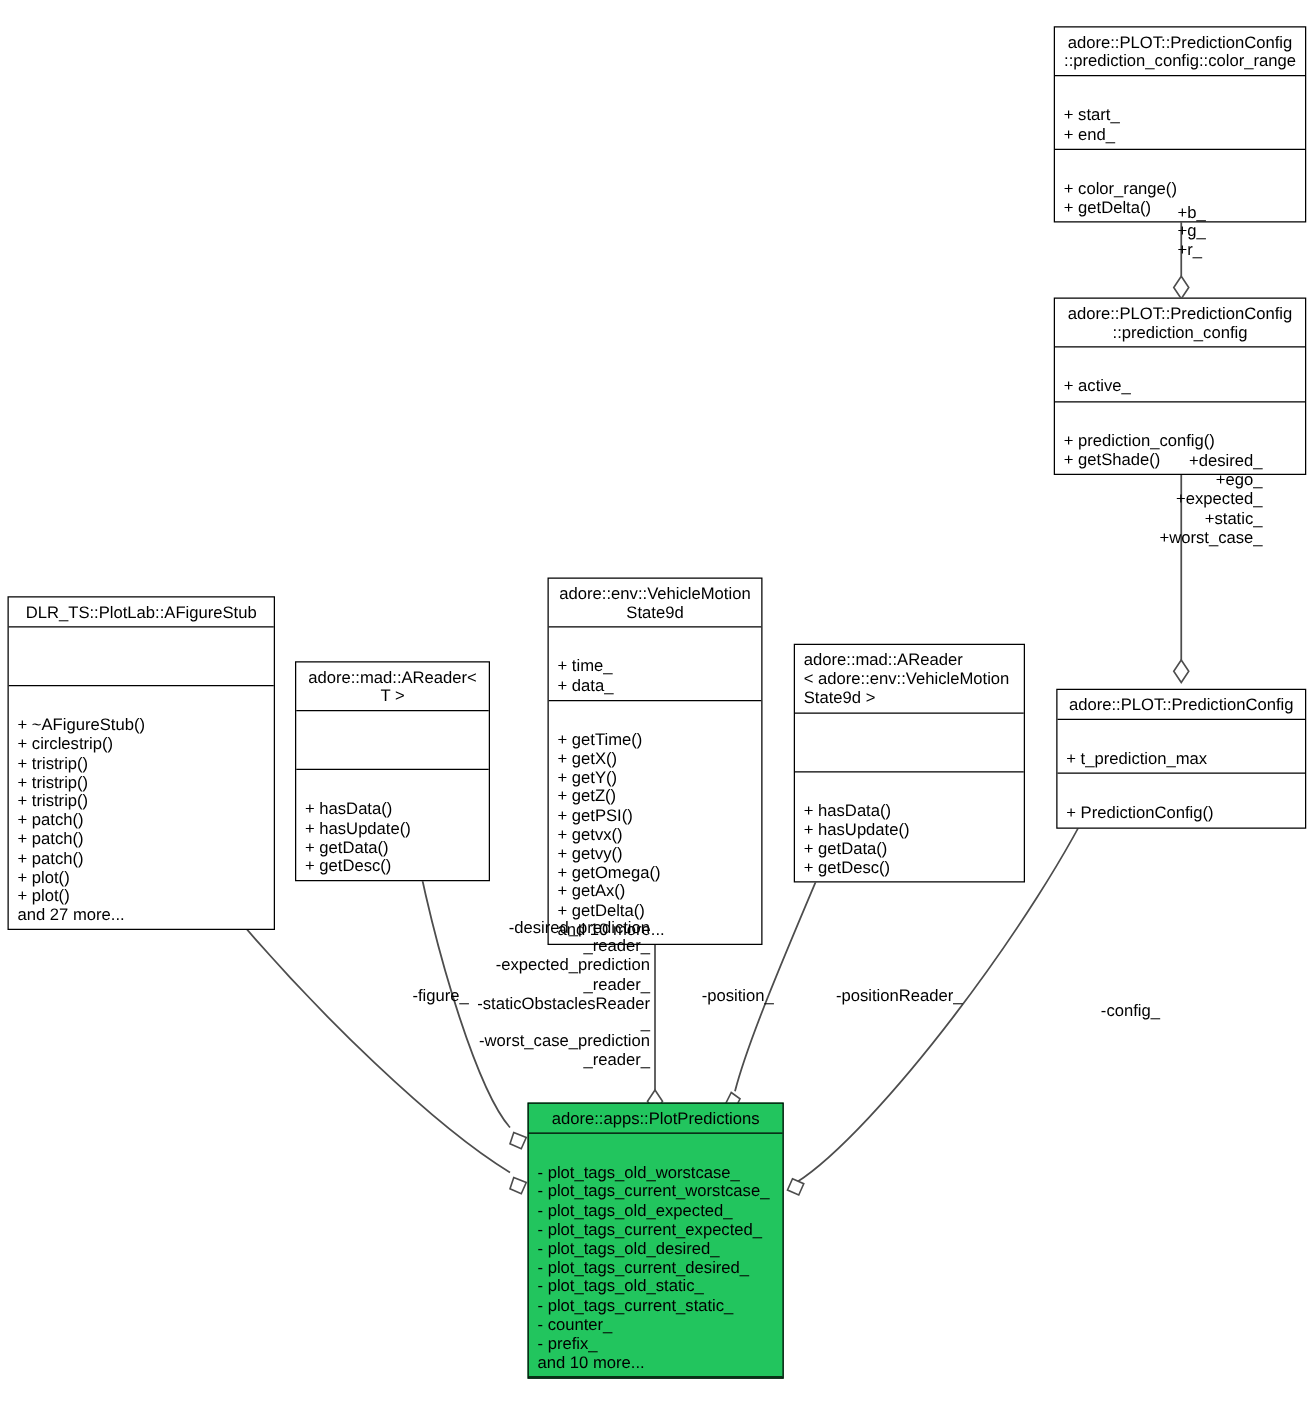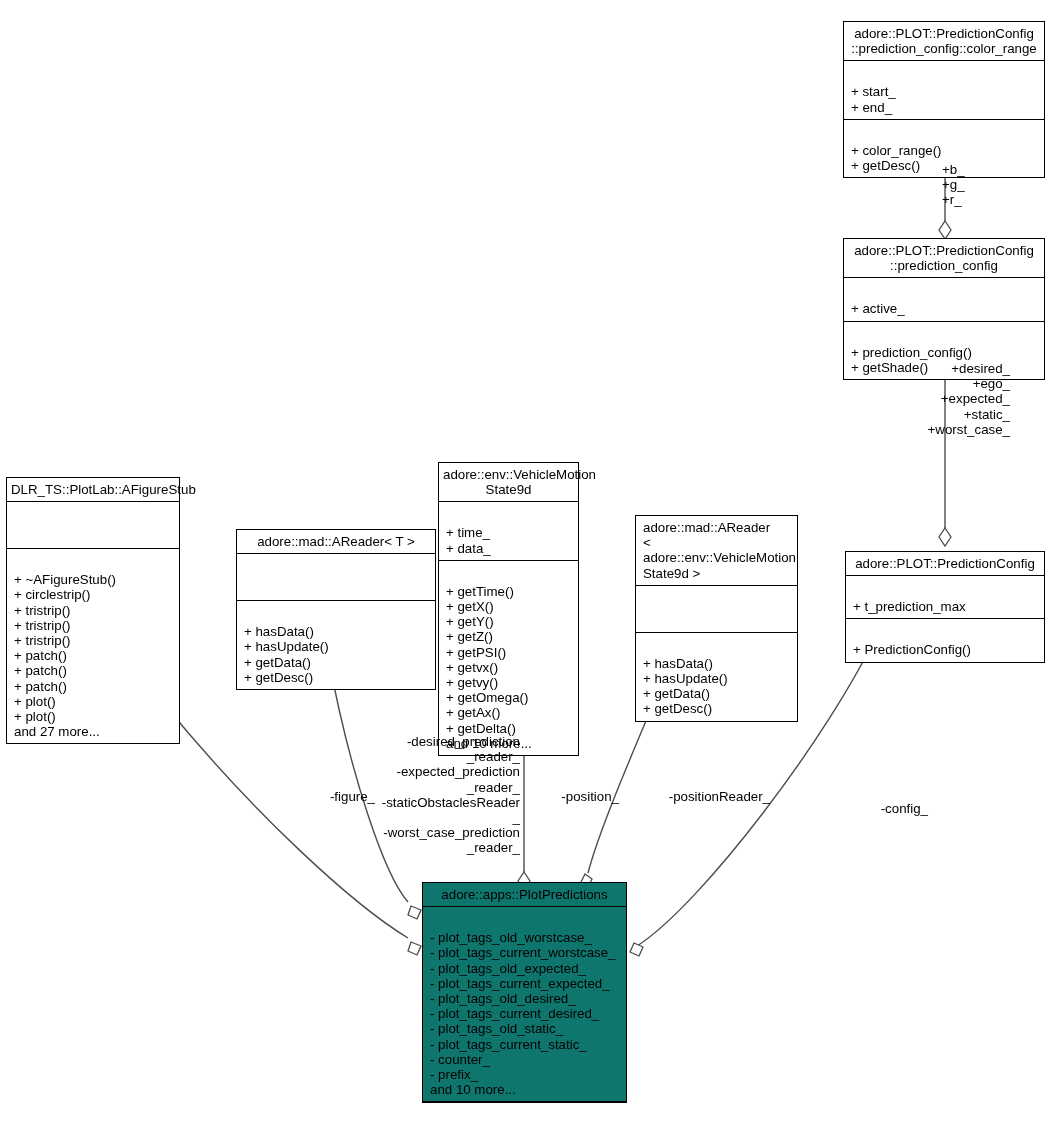--- a/index.html
+++ b/index.html
@@ -32,21 +32,21 @@
   .uml-box {
     position: absolute;
     box-sizing: border-box;
     border: 1px solid #000000;
     background: #ffffff;
     font-size: 13.3px;
     line-height: 15.2px;
     color: #000000;
   }
   .uml-box.highlight {
-    background: #0f766e;
+    background: #22c55e;
     border: 1px solid #000000;
   }
   .cmp-title {
     text-align: center;
     padding: 4px 4px 4px 4px;
     white-space: pre-line;
   }
   .cmp-title.leftish {
     text-align: left;
     padding-left: 7px;
@@ -111,91 +111,91 @@
   </svg>
 
   <div class="uml-box" style="left:843px; top:5px; width:202px;">
     <div class="cmp-title">adore::PLOT::PredictionConfig
 ::prediction_config::color_range</div>
     <div class="cmp-sep"></div>
     <div class="cmp-attrs">+ start_
 + end_</div>
     <div class="cmp-sep"></div>
     <div class="cmp-ops">+ color_range()
-+ getDesc()</div>
++ getDelta()</div>
   </div>
 
   <div class="uml-box" style="left:843px; top:222px; width:202px;">
     <div class="cmp-title">adore::PLOT::PredictionConfig
 ::prediction_config</div>
     <div class="cmp-sep"></div>
     <div class="cmp-attrs">+ active_</div>
     <div class="cmp-sep"></div>
     <div class="cmp-ops">+ prediction_config()
 + getShade()</div>
   </div>
 
   <div class="uml-box" style="left:845px; top:535px; width:200px;">
     <div class="cmp-title">adore::PLOT::PredictionConfig</div>
     <div class="cmp-sep"></div>
     <div class="cmp-attrs">+ t_prediction_max</div>
     <div class="cmp-sep"></div>
     <div class="cmp-ops">+ PredictionConfig()</div>
   </div>
 
-  <div class="uml-box" style="left:6px; top:461px; width:174px;">
+  <div class="uml-box" style="left:6px; top:461px; width:214px;">
     <div class="cmp-title">DLR_TS::PlotLab::AFigureStub</div>
     <div class="cmp-sep"></div>
     <div class="cmp-attrs cmp-empty"></div>
     <div class="cmp-sep"></div>
     <div class="cmp-ops">+ ~AFigureStub()
 + circlestrip()
 + tristrip()
 + tristrip()
 + tristrip()
 + patch()
 + patch()
 + patch()
 + plot()
 + plot()
 and 27 more...</div>
   </div>
 
-  <div class="uml-box" style="left:236px; top:513px; width:200px;">
+  <div class="uml-box" style="left:236px; top:513px; width:156px;">
     <div class="cmp-title">adore::mad::AReader&lt; T &gt;</div>
     <div class="cmp-sep"></div>
     <div class="cmp-attrs cmp-empty"></div>
     <div class="cmp-sep"></div>
     <div class="cmp-ops">+ hasData()
 + hasUpdate()
 + getData()
 + getDesc()</div>
   </div>
 
-  <div class="uml-box" style="left:438px; top:446px; width:141px;">
+  <div class="uml-box" style="left:438px; top:446px; width:172px;">
     <div class="cmp-title">adore::env::VehicleMotion
 State9d</div>
     <div class="cmp-sep"></div>
     <div class="cmp-attrs">+ time_
 + data_</div>
     <div class="cmp-sep"></div>
     <div class="cmp-ops">+ getTime()
 + getX()
 + getY()
 + getZ()
 + getPSI()
 + getvx()
 + getvy()
 + getOmega()
 + getAx()
 + getDelta()
 and 10 more...</div>
   </div>
 
-  <div class="uml-box" style="left:635px; top:499px; width:163px;">
+  <div class="uml-box" style="left:635px; top:499px; width:185px;">
     <div class="cmp-title leftish">adore::mad::AReader
 &lt; adore::env::VehicleMotion
 State9d &gt;</div>
     <div class="cmp-sep"></div>
     <div class="cmp-attrs cmp-empty"></div>
     <div class="cmp-sep"></div>
     <div class="cmp-ops">+ hasData()
 + hasUpdate()
 + getData()
 + getDesc()</div>

